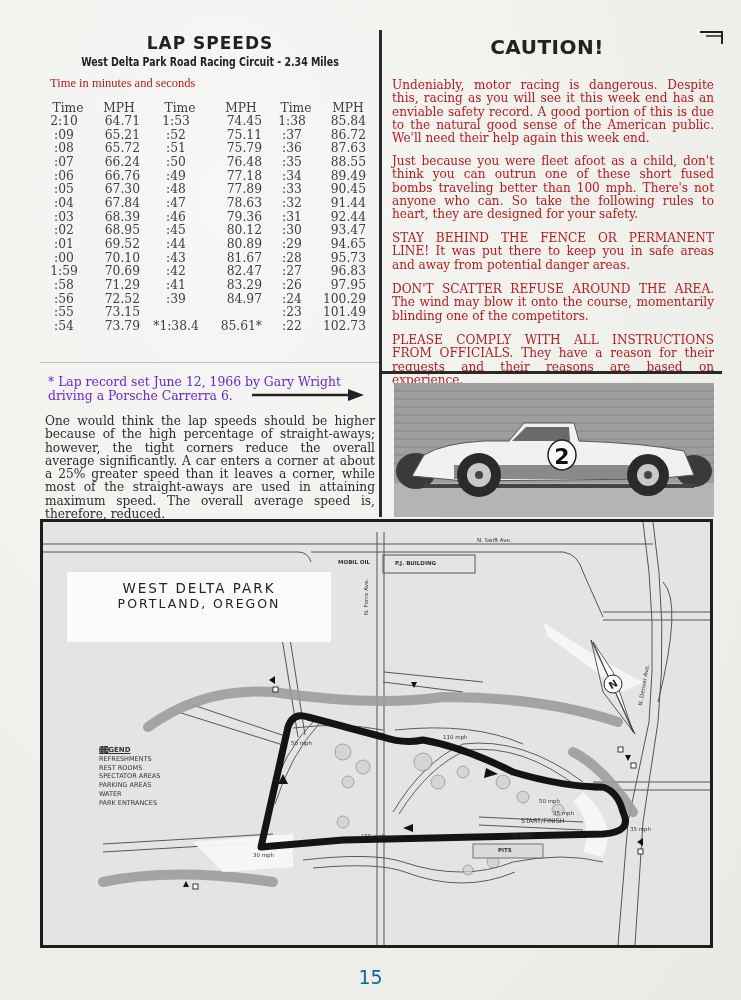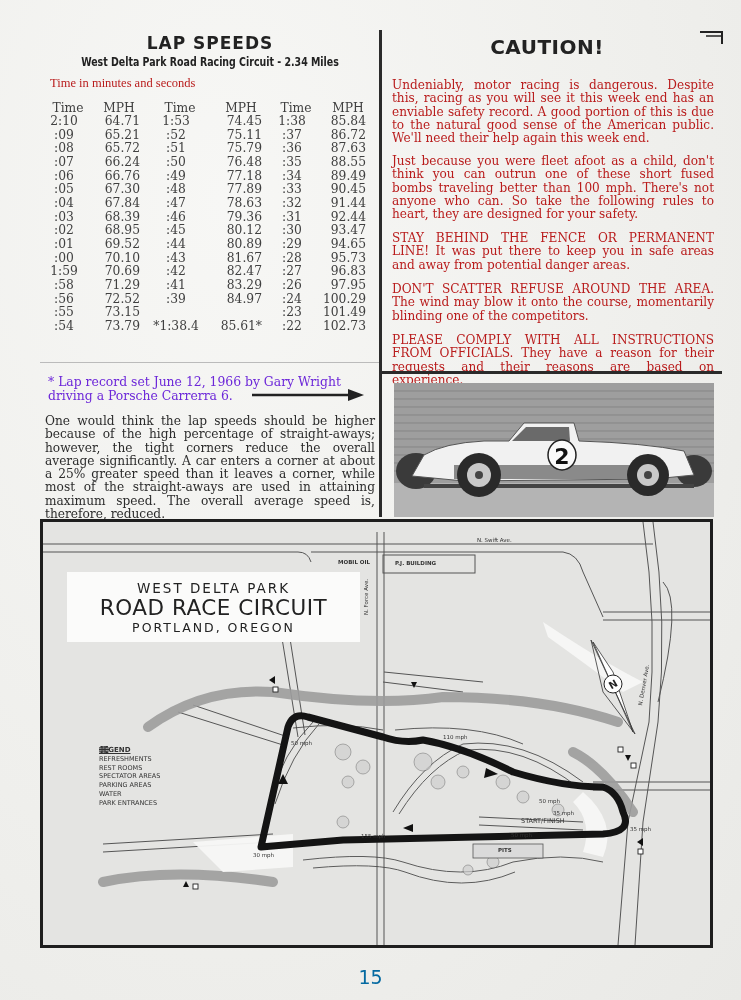--- a/index.html
+++ b/index.html
@@ -33,21 +33,21 @@
   .caution-p { position:absolute; left:392px; width:322px; font-size:12.1px; line-height:13.3px; text-align:justify; color:#b91c1c; }
   .caution-rule { position:absolute; left:382px; top:371px; width:340px; height:3px; background:#2a2a2a; }
 
   
   .photo { position:absolute; left:394px; top:383px; width:320px; height:134px; overflow:hidden; background:#c8c8c8; }
   .photo svg { display:block; }
 
   
   .map-frame { position:absolute; left:40px; top:519px; width:673px; height:429px; border:3px solid #1e1e1e; box-sizing:border-box; background:#e4e4e2; overflow:hidden; }
   .map-frame svg { position:absolute; left:0; top:0; }
-  .map-titlebox { position:absolute; left:24px; top:50px; width:293px; height:70px; background:#fbfbfa; text-align:center; font-family:"DejaVu Sans", sans-serif; color:#222; }
+  .map-titlebox { position:absolute; left:24px; top:50px; width:264px; height:70px; background:#fbfbfa; text-align:center; font-family:"DejaVu Sans", sans-serif; color:#222; }
   .map-t1 { font-size:13.5px; letter-spacing:2px; margin-top:8px; }
   .map-t2 { font-size:21.5px; letter-spacing:0.5px; line-height:24px; }
   .map-t3 { font-size:12.5px; letter-spacing:2px; }
   .legend { position:absolute; left:56px; top:224px; font-family:"DejaVu Sans", sans-serif; font-size:6.5px; line-height:8.8px; color:#333; }
   .legend .lg-title { font-weight:bold; font-size:7px; text-decoration:underline; }
   .legend .row { display:flex; align-items:flex-start; gap:3px; }
   .legend .sym { width:10px; height:7px; display:inline-block; }
   .mlabel { position:absolute; font-family:"DejaVu Sans", sans-serif; font-size:5.5px; color:#333; white-space:nowrap; }
   .page-num { position:absolute; left:0; width:741px; top:966px; text-align:center; font-family:"DejaVu Sans", sans-serif; font-size:19px; color:#0369a1; }
   .tab-mark { position:absolute; left:700px; top:30px; width:24px; height:14px; }
@@ -364,21 +364,20 @@
       <rect x="230" y="165" width="5" height="5"></rect>
       <rect x="588" y="241" width="5" height="5"></rect>
       <rect x="595" y="327" width="5" height="5"></rect>
       <rect x="150" y="362" width="5" height="5"></rect>
       <rect x="575" y="225" width="5" height="5"></rect>
     </g>
   </svg>
 
   <div class="map-titlebox">
     <div class="map-t1">WEST DELTA PARK</div>
-    <div class="map-t2">ROAD RACE CIRCUIT</div>
     <div class="map-t3">PORTLAND, OREGON</div>
   </div>
 
   <div class="mlabel" style="left:434px;top:15px">N. Swift Ave.</div>
   <div class="mlabel" style="left:352px;top:38px;font-weight:bold">P.J. BUILDING</div>
   <div class="mlabel" style="left:295px;top:37px;font-weight:bold">MOBIL OIL</div>
   <div class="mlabel" style="left:305px;top:72px;transform:rotate(-90deg)">N. Force Ave.</div>
   <div class="mlabel" style="left:580px;top:160px;transform:rotate(-80deg)">N. Denver Ave.</div>
   <div class="mlabel" style="left:478px;top:295px;font-size:6.5px">START/FINISH</div>
   <div class="mlabel" style="left:455px;top:325px;font-weight:bold">PITS</div>

